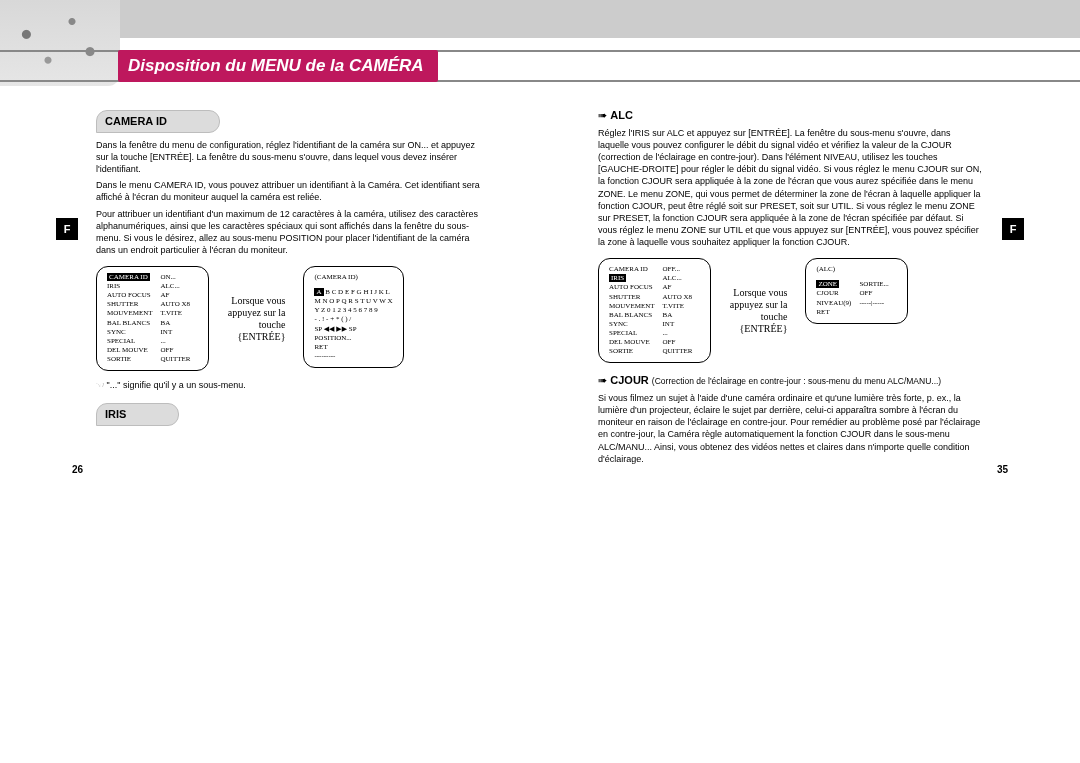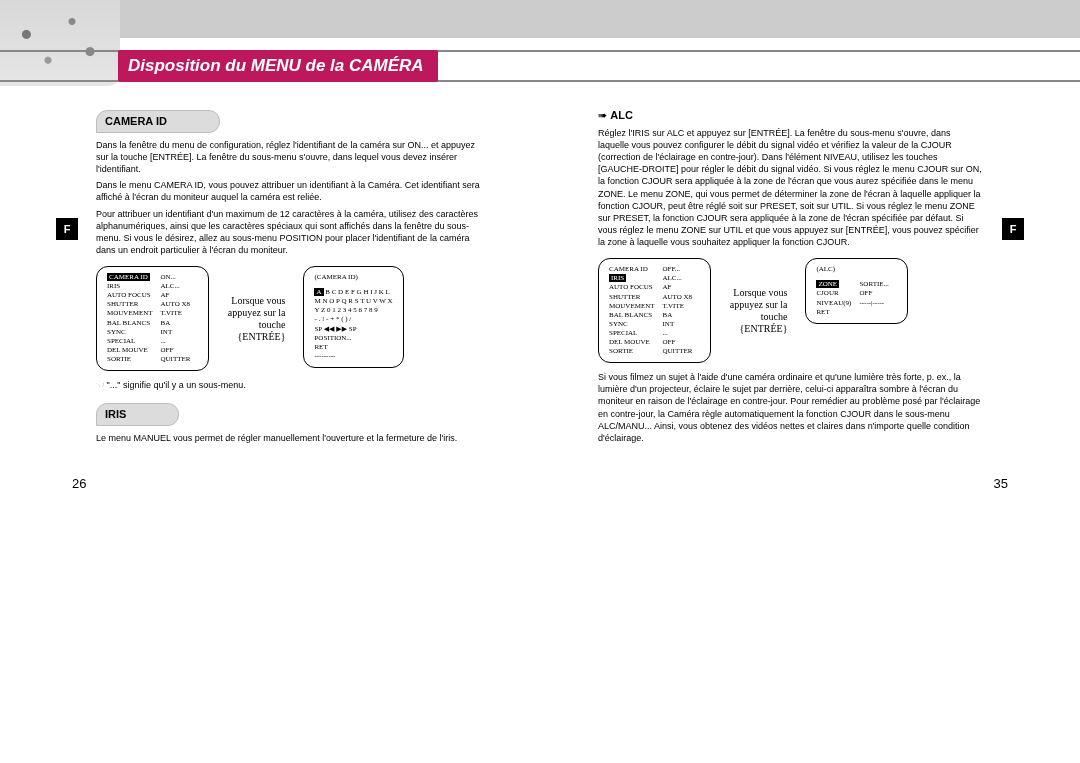--- a/index.html
+++ b/index.html
@@ -124,23 +124,23 @@
   .sub-head {
     font-weight: bold;
     font-size: 11px;
     margin-bottom: 4px;
   }
   .sub-head .aa::before { content: "➠ "; font-weight: normal; }
   .inline-desc { font-weight: normal; font-size: 8.5px; }
 
   .pagenum {
     position: absolute;
-    bottom: 270px;
-    font-size: 13px;
-    font-weight: normal;
+    bottom: 287px;
+    font-size: 10px;
+    font-weight: bold;
   }
   .pagenum.l { left: 72px; }
   .pagenum.r { right: 72px; }
 </style>
 </head>
 <body>
 
 <div class="texture-bar"></div>
 <div class="texture-img"></div>
 <div class="title-banner"></div>
@@ -218,21 +218,20 @@
         <div>RET</div>
         <div>---------</div>
       </div>
     </div>
 
     <div class="note arrow-left">"..." signifie qu'il y a un sous-menu.</div>
 
     <div class="section-head">
       <div class="pill">IRIS</div>
     </div>
-    <div class="para">Le menu MANUEL vous permet de régler manuellement l'ouverture et la fermeture de l'iris.</div>
 
     <div class="pagenum l">26</div>
   </div>
 
   <div class="page right">
     <div class="side-tab right">F</div>
 
     <div class="sub-head"><span class="aa"></span><span>ALC</span></div>
     <div class="para">Réglez l'IRIS sur ALC et appuyez sur [ENTRÉE]. La fenêtre du sous-menu s'ouvre, dans laquelle vous pouvez configurer le débit du signal vidéo et vérifiez la valeur de la CJOUR (correction de l'éclairage en contre-jour). Dans l'élément NIVEAU, utilisez les touches [GAUCHE-DROITE] pour régler le débit du signal vidéo. Si vous réglez le menu CJOUR sur ON, la fonction CJOUR sera appliquée à la zone de l'écran que vous aurez spécifiée dans le menu ZONE. Le menu ZONE, qui vous permet de déterminer la zone de l'écran à laquelle appliquer la fonction CJOUR, peut être réglé soit sur PRESET, soit sur UTIL. Si vous réglez le menu ZONE sur PRESET, la fonction CJOUR sera appliquée à la zone de l'écran spécifiée par défaut. Si vous réglez le menu ZONE sur UTIL et que vous appuyez sur [ENTRÉE], vous pouvez spécifier la zone à laquelle vous souhaitez appliquer la fonction CJOUR.</div>
 
@@ -303,18 +302,22 @@
               </tr>
           <tr>
                 <td>RET</td>
                 <td></td>
               </tr>
         </tbody>
           </table>
       </div>
     </div>
 
+    <div class="sub-head" style="margin-top:10px">
+      <span class="aa"></span><span>CJOUR</span>
+      <span class="inline-desc">(Correction de l'éclairage en contre-jour : sous-menu du menu ALC/MANU...)</span>
+    </div>
     <div class="para">Si vous filmez un sujet à l'aide d'une caméra ordinaire et qu'une lumière très forte, p. ex., la lumière d'un projecteur, éclaire le sujet par derrière, celui-ci apparaîtra sombre à l'écran du moniteur en raison de l'éclairage en contre-jour. Pour remédier au problème posé par l'éclairage en contre-jour, la Caméra règle automatiquement la fonction CJOUR dans le sous-menu ALC/MANU... Ainsi, vous obtenez des vidéos nettes et claires dans n'importe quelle condition d'éclairage.</div>
 
     <div class="pagenum r">35</div>
   </div>
 
 </div>
 
 </body></html>

